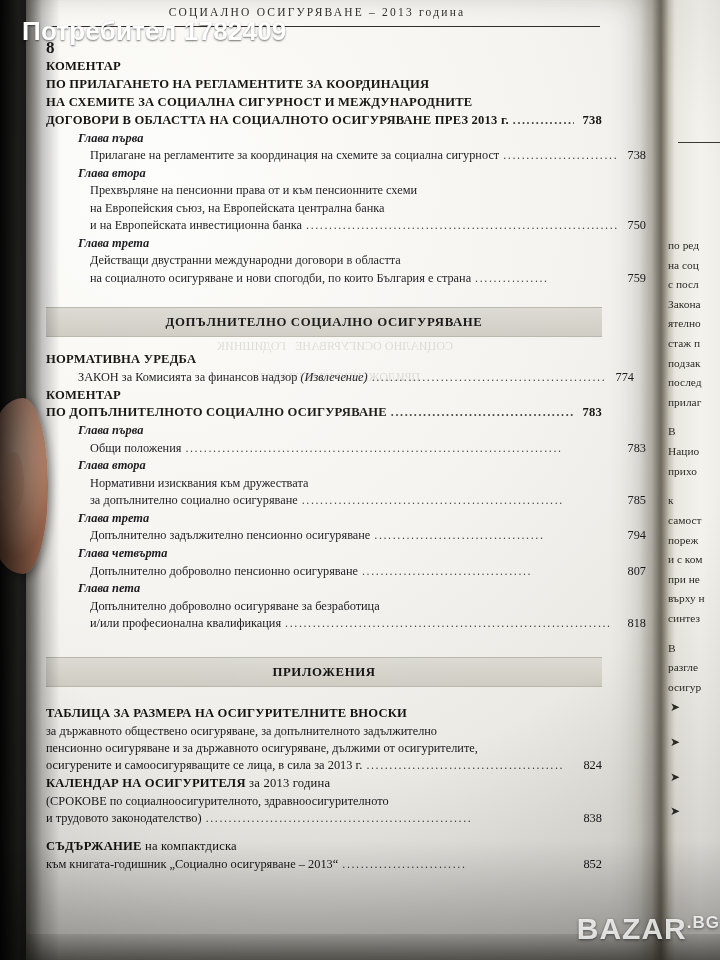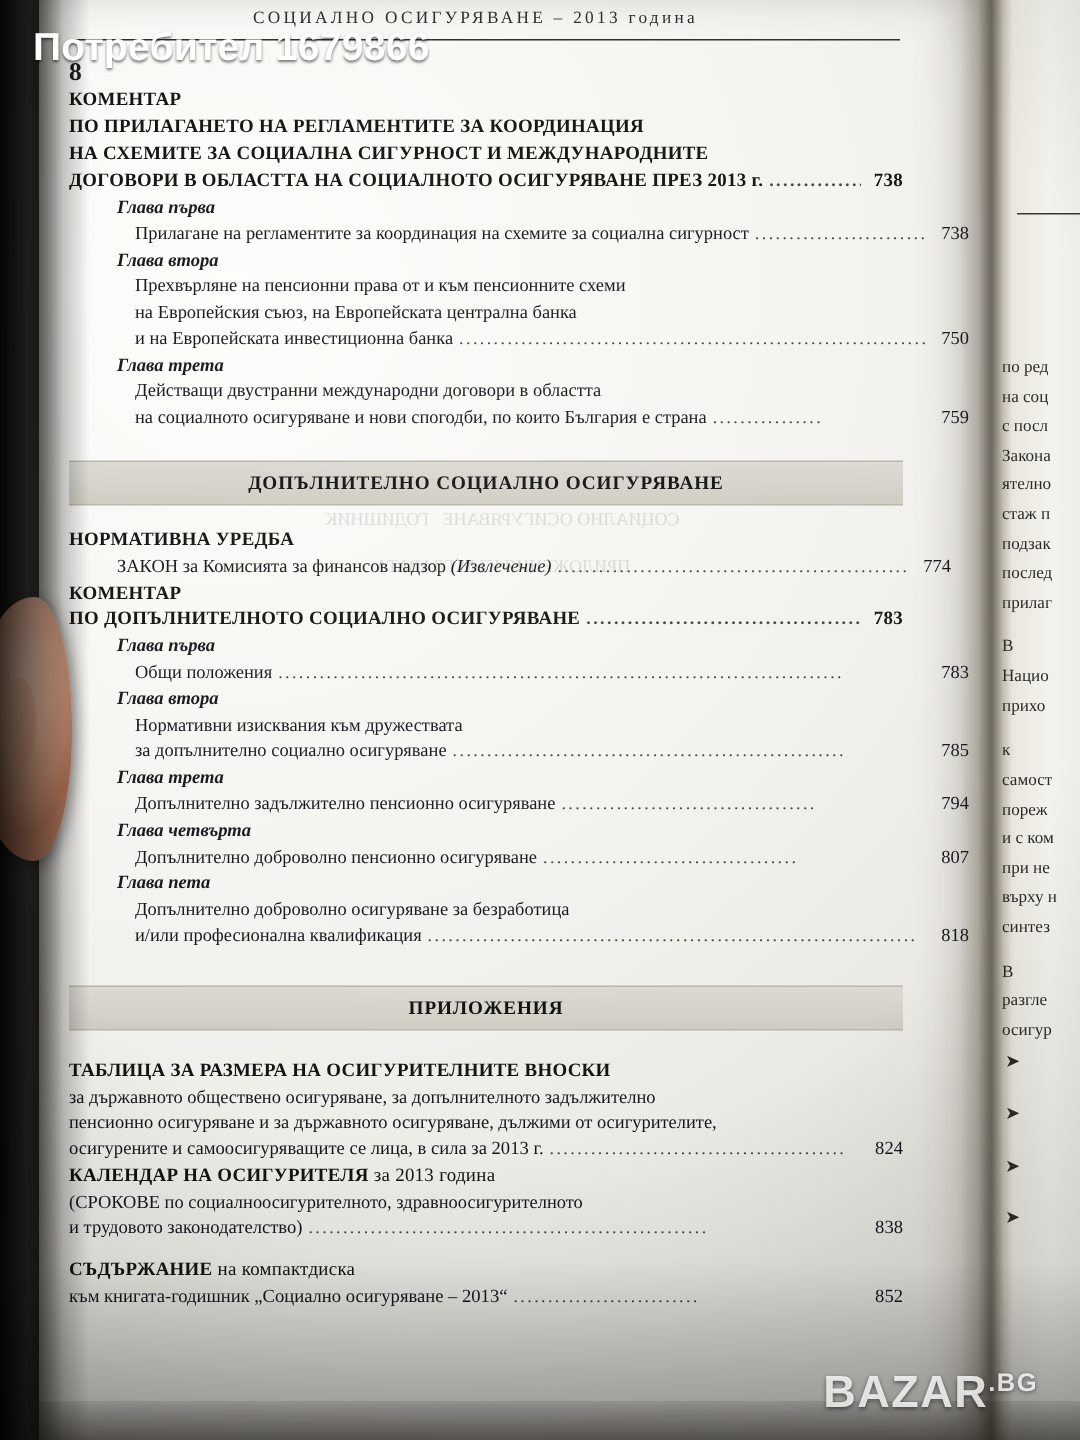--- a/index.html
+++ b/index.html
@@ -258,21 +258,21 @@
     font-family: "Liberation Sans", sans-serif;
     font-weight: bold;
     font-size: 26px;
     color: #ffffff;
     text-shadow: 0 1px 2px rgba(0,0,0,0.55);
     z-index: 20;
     letter-spacing: 0.2px;
   }
   .watermark {
     position: absolute;
-    right: 28px;
+    right: 0;
     bottom: 14px;
     font-family: "Liberation Sans", sans-serif;
     font-weight: bold;
     font-size: 30px;
     color: rgba(255,255,255,0.82);
     letter-spacing: 1px;
     text-shadow: 0 1px 3px rgba(0,0,0,0.5);
     z-index: 20;
   }
   .watermark .dotcom { font-size: 17px; vertical-align: super; }
@@ -499,17 +499,17 @@
 
   <div class="page-stack-bottom"></div>
   <div class="thumb">
     <div class="thumbnail-nail"></div>
   </div>
 
   <div class="shadow-left"></div>
   <div class="shadow-bottom"></div>
   <div class="vignette"></div>
 
-  <div class="username">Потребител 1679866</div>
+  <div class="username">Потребител 1782409</div>
   <div class="watermark">
     <span>BAZAR</span><span class="dotcom">.BG</span>
   </div>
 </div>
 
 </body></html>

